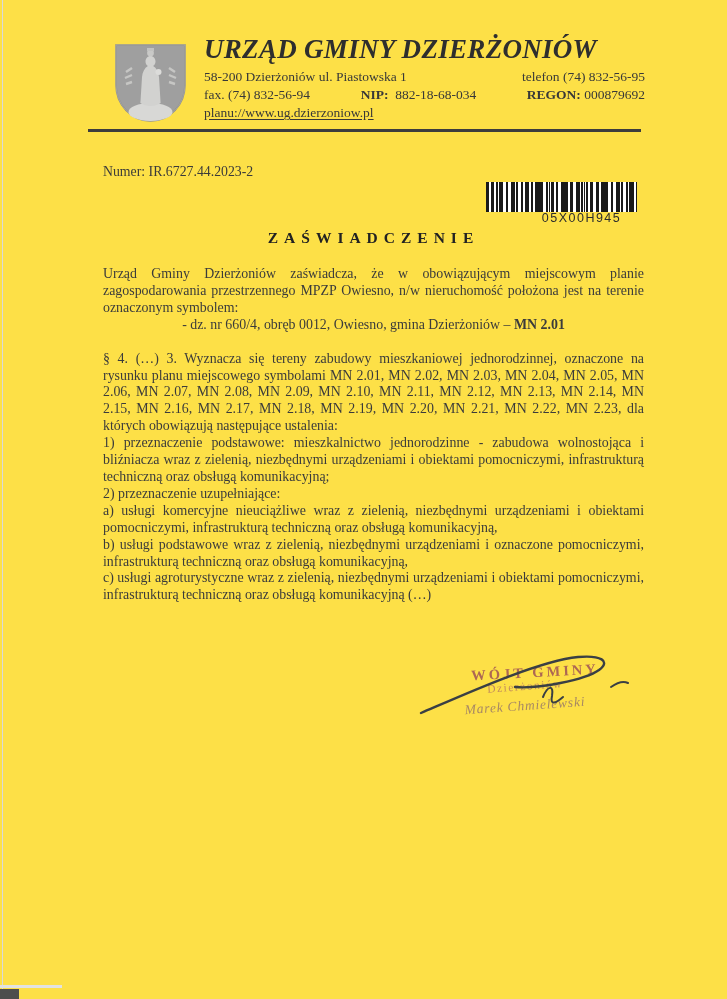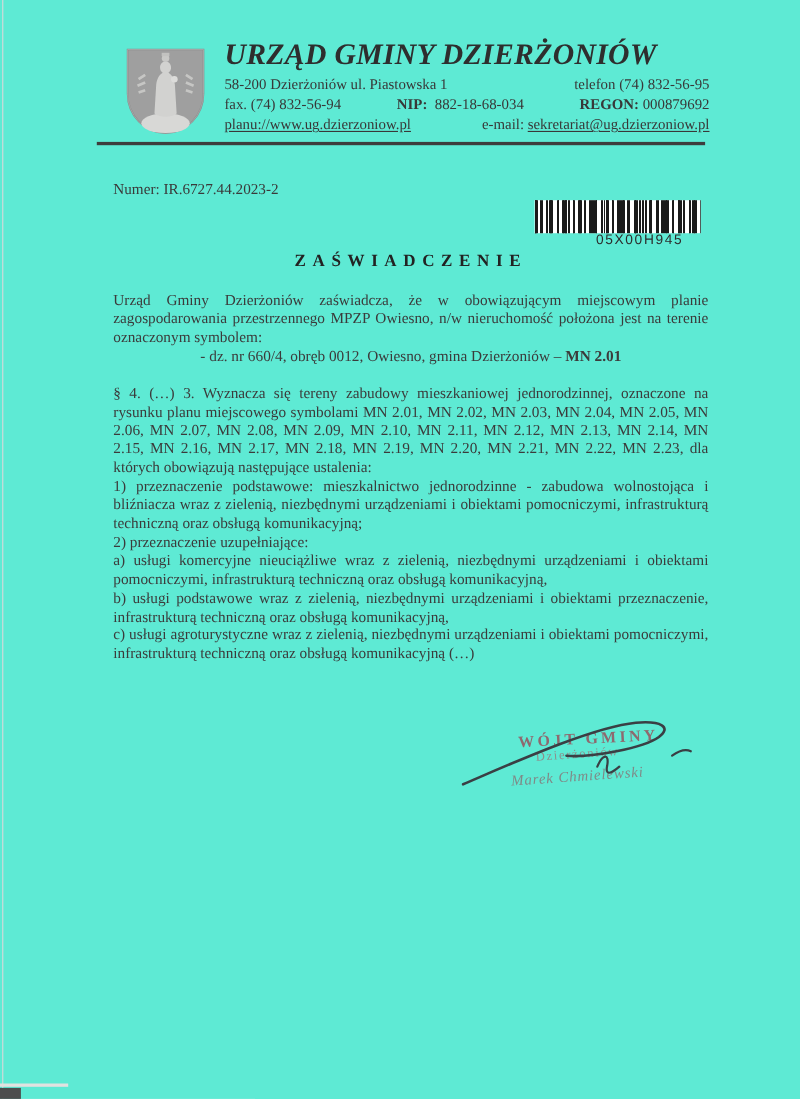--- a/index.html
+++ b/index.html
@@ -1,20 +1,20 @@
 <!DOCTYPE html>
 <html lang="pl"><head>
 <meta charset="utf-8">
 <style>
   html,body{margin:0;padding:0;background:#e8e8e8;}
   .page{
     position:relative;
     width:727px;height:999px;
     margin:0 auto;
-    background:#5eead4;
+    background:#fde047;
     overflow:hidden;
     font-family:"Liberation Serif","DejaVu Serif",serif;
     color:#3a3a3a;
   }
   
   .edge-line{position:absolute;left:2px;top:0;width:1px;height:999px;background:#d9d9d9;}
   .corner-blob{position:absolute;left:0;top:989px;width:19px;height:10px;background:#4d4d4d;}
   .corner-smudge{position:absolute;left:0;top:985px;width:62px;height:3px;background:#e2e2e0;}
 
   
@@ -111,42 +111,41 @@
         <span>58-200 Dzierżoniów  ul. Piastowska 1</span>
         <span>telefon (74) 832-56-95</span>
       </div>
       <div class="contact-row">
         <span>fax.  (74) 832-56-94</span>
         <span><span class="lbl-bold">NIP:</span>&nbsp; <span>882-18-68-034</span></span>
         <span><span class="lbl-bold">REGON:</span> <span>000879692</span></span>
       </div>
       <div class="contact-row">
         <span class="u">planu://www.ug.dzierzoniow.pl</span>
-        <span><span>e-mail:</span> <span class="u">sekretariat@ug.dzierzoniow.pl</span></span>
       </div>
     </div>
   </div>
 
   <div class="header-rule"></div>
 
   <div class="doc-number">Numer: IR.6727.44.2023-2</div>
 
   <div class="barcode"></div>
   <div class="barcode-caption">05X00H945</div>
 
   <div class="doc-title">ZAŚWIADCZENIE</div>
 
   <div class="body-text">
     <p>Urząd Gminy Dzierżoniów zaświadcza, że w obowiązującym miejscowym planie zagospodarowania przestrzennego MPZP Owiesno, n/w nieruchomość położona jest na terenie oznaczonym symbolem:</p>
     <p class="parcel-line"><span>- dz. nr 660/4, obręb 0012, Owiesno, gmina Dzierżoniów – </span><span class="bold">MN 2.01</span></p>
     <p class="gap-before">§ 4. (…) 3. Wyznacza się tereny zabudowy mieszkaniowej jednorodzinnej, oznaczone na rysunku planu miejscowego symbolami MN 2.01, MN 2.02, MN 2.03, MN 2.04, MN 2.05, MN 2.06, MN 2.07, MN 2.08, MN 2.09, MN 2.10, MN 2.11, MN 2.12, MN 2.13, MN 2.14, MN 2.15, MN 2.16, MN 2.17, MN 2.18, MN 2.19, MN 2.20, MN 2.21, MN 2.22, MN 2.23, dla których obowiązują następujące ustalenia:</p>
     <p>1) przeznaczenie podstawowe: mieszkalnictwo jednorodzinne - zabudowa wolnostojąca i bliźniacza wraz z zielenią, niezbędnymi urządzeniami i obiektami pomocniczymi, infrastrukturą techniczną oraz obsługą komunikacyjną;</p>
     <p>2) przeznaczenie uzupełniające:</p>
     <p>a) usługi komercyjne nieuciążliwe wraz z zielenią, niezbędnymi urządzeniami i obiektami pomocniczymi, infrastrukturą techniczną oraz obsługą komunikacyjną,</p>
-    <p>b) usługi podstawowe wraz z zielenią, niezbędnymi urządzeniami i obiektami przeznaczenie, infrastrukturą techniczną oraz obsługą komunikacyjną,</p>
+    <p>b) usługi podstawowe wraz z zielenią, niezbędnymi urządzeniami i oznaczone pomocniczymi, infrastrukturą techniczną oraz obsługą komunikacyjną,</p>
     <p>c) usługi agroturystyczne wraz z zielenią, niezbędnymi urządzeniami i obiektami pomocniczymi, infrastrukturą techniczną oraz obsługą komunikacyjną (…)</p>
   </div>
 
   <div class="sig">
     <div class="stamp-line1" style="color:#9a4a56">WÓJT GMINY</div>
     <div class="stamp-line2" style="color:#a56068">Dzierżoniów</div>
     <div class="signatory" style="color:#8a6a6e">Marek Chmielewski</div>
     <svg width="245" height="95" viewBox="0 0 245 95" xmlns="http://www.w3.org/2000/svg">
       <path d="M18 68 C 60 50, 135 16, 175 12 C 198 10, 208 16, 196 25 C 182 35, 135 44, 112 42" fill="none" stroke="#3a3f44" stroke-width="2.4" stroke-linecap="round"></path>
       <path d="M140 52 c 5 -12, 11 -12, 9 -1 c -2 9, 3 8, 11 1" fill="none" stroke="#3a3f44" stroke-width="2" stroke-linecap="round"></path>

